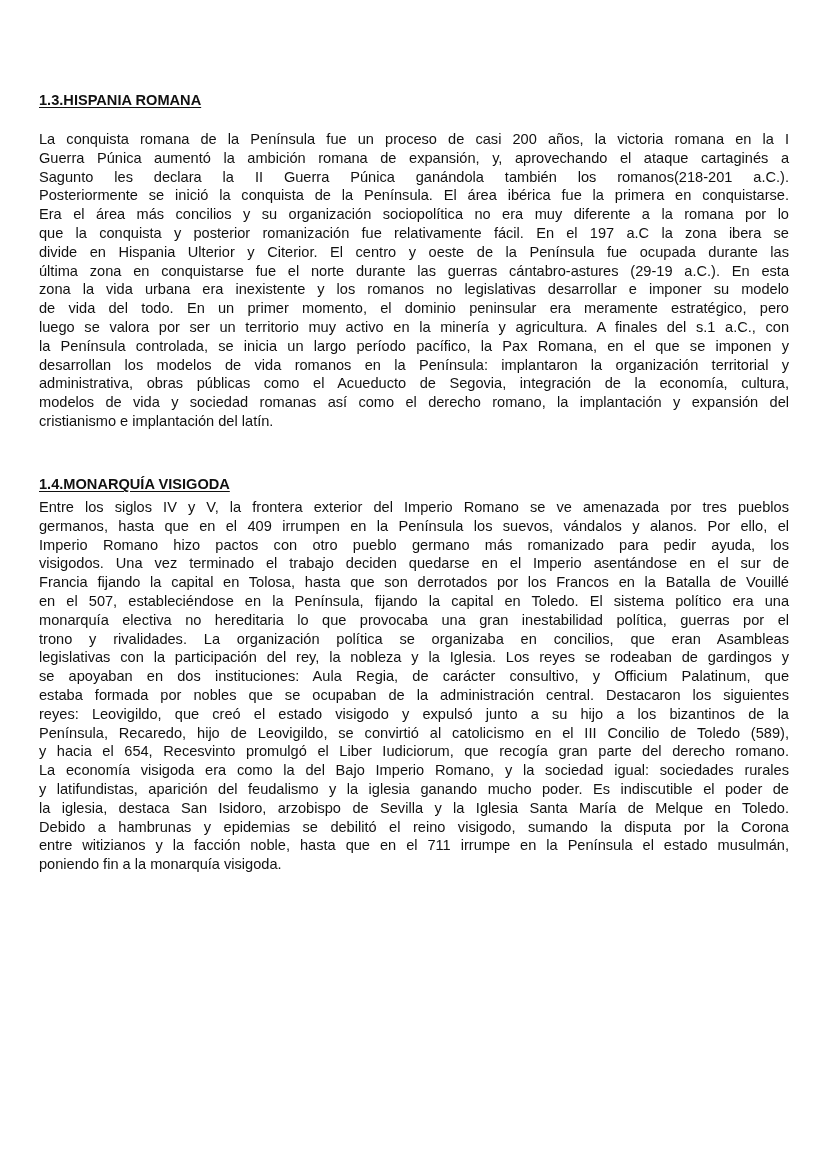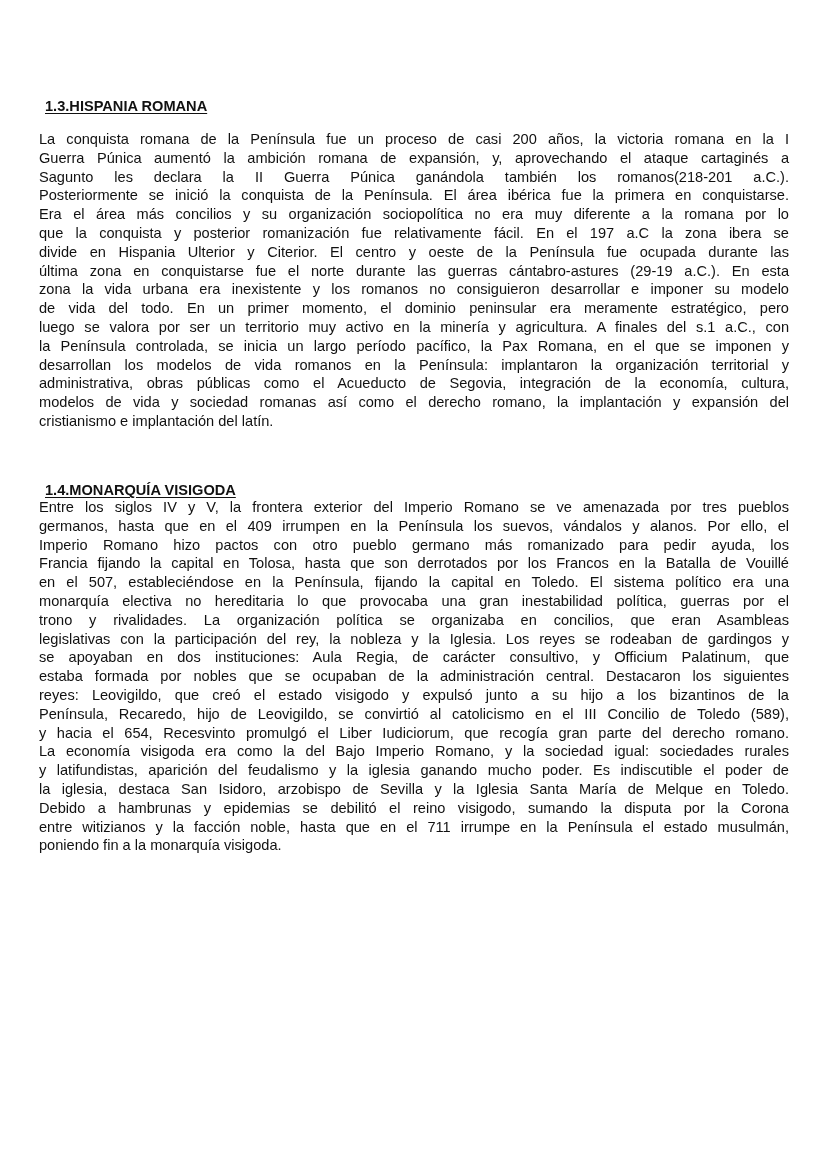--- a/index.html
+++ b/index.html
@@ -23,21 +23,21 @@
       height: 1169px;
       background: #ffffff;
     }
     .heading {
       position: absolute;
       left: 39px;
       font-size: 14.6px;
       font-weight: bold;
       text-decoration: underline;
       text-underline-offset: 2px;
-      margin: 6px;
+      margin: 0;
       letter-spacing: 0;
       white-space: nowrap;
     }
     .heading-1 { top: 92px; }
     .heading-2 { top: 476px; }
     .paragraph {
       position: absolute;
       left: 39px;
       width: 750px;
       margin: 0;
@@ -67,36 +67,37 @@
 
   <div class="paragraph paragraph-1">
     <span class="line">La conquista romana de la Península fue un proceso de casi 200 años, la victoria romana en la I</span>
     <span class="line">Guerra Púnica aumentó la ambición romana de expansión, y, aprovechando el ataque cartaginés a</span>
     <span class="line">Sagunto les declara la II Guerra Púnica ganándola también los romanos(218-201 a.C.).</span>
     <span class="line">Posteriormente se inició la conquista de la Península. El área ibérica fue la primera en conquistarse.</span>
     <span class="line">Era el área más concilios y su organización sociopolítica no era muy diferente a la romana por lo</span>
     <span class="line">que la conquista y posterior romanización fue relativamente fácil. En el 197 a.C la zona ibera se</span>
     <span class="line">divide en Hispania Ulterior y Citerior. El centro y oeste de la Península fue ocupada durante las</span>
     <span class="line">última zona en conquistarse fue el norte durante las guerras cántabro-astures (29-19 a.C.). En esta</span>
-    <span class="line">zona la vida urbana era inexistente y los romanos no consiguieron desarrollar e imponer su modelo</span>
+    <span class="line">zona la vida urbana era inexistente y los romanos no legislativas desarrollar e imponer su modelo</span>
     <span class="line">de vida del todo. En un primer momento, el dominio peninsular era meramente estratégico, pero</span>
     <span class="line">luego se valora por ser un territorio muy activo en la minería y agricultura. A finales del s.1 a.C., con</span>
     <span class="line">la Península controlada, se inicia un largo período pacífico, la Pax Romana, en el que se imponen y</span>
     <span class="line">desarrollan los modelos de vida romanos en la Península: implantaron la organización territorial y</span>
     <span class="line">administrativa, obras públicas como el Acueducto de Segovia, integración de la economía, cultura,</span>
     <span class="line">modelos de vida y sociedad romanas así como el derecho romano, la implantación y expansión del</span>
     <span class="line last">cristianismo e implantación del latín.</span>
   </div>
 
   <h2 class="heading heading-2">1.4.MONARQUÍA VISIGODA</h2>
 
   <div class="paragraph paragraph-2">
     <span class="line">Entre los siglos IV y V, la frontera exterior del Imperio Romano se ve amenazada por tres pueblos</span>
     <span class="line">germanos, hasta que en el 409 irrumpen en la Península los suevos, vándalos y alanos. Por ello, el</span>
     <span class="line">Imperio Romano hizo pactos con otro pueblo germano más romanizado para pedir ayuda, los</span>
+    <span class="line">visigodos. Una vez terminado el trabajo deciden quedarse en el Imperio asentándose en el sur de</span>
     <span class="line">Francia fijando la capital en Tolosa, hasta que son derrotados por los Francos en la Batalla de Vouillé</span>
     <span class="line">en el 507, estableciéndose en la Península, fijando la capital en Toledo. El sistema político era una</span>
     <span class="line">monarquía electiva no hereditaria lo que provocaba una gran inestabilidad política, guerras por el</span>
     <span class="line">trono y rivalidades. La organización política se organizaba en concilios, que eran Asambleas</span>
     <span class="line">legislativas con la participación del rey, la nobleza y la Iglesia. Los reyes se rodeaban de gardingos y</span>
     <span class="line">se apoyaban en dos instituciones: Aula Regia, de carácter consultivo, y Officium Palatinum, que</span>
     <span class="line">estaba formada por nobles que se ocupaban de la administración central. Destacaron los siguientes</span>
     <span class="line">reyes: Leovigildo, que creó el estado visigodo y expulsó junto a su hijo a los bizantinos de la</span>
     <span class="line">Península, Recaredo, hijo de Leovigildo, se convirtió al catolicismo en el III Concilio de Toledo (589),</span>
     <span class="line">y hacia el 654, Recesvinto promulgó el Liber Iudiciorum, que recogía gran parte del derecho romano.</span>

